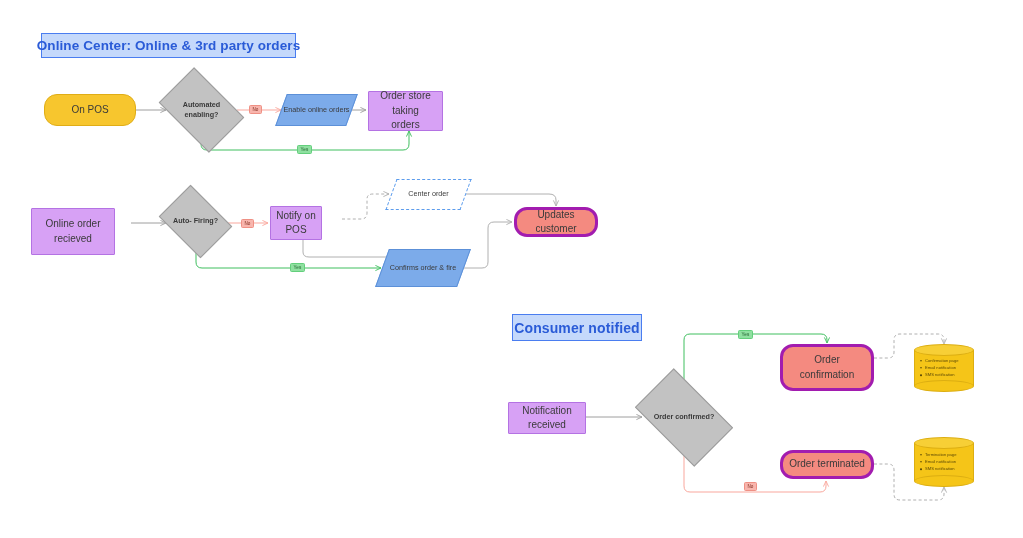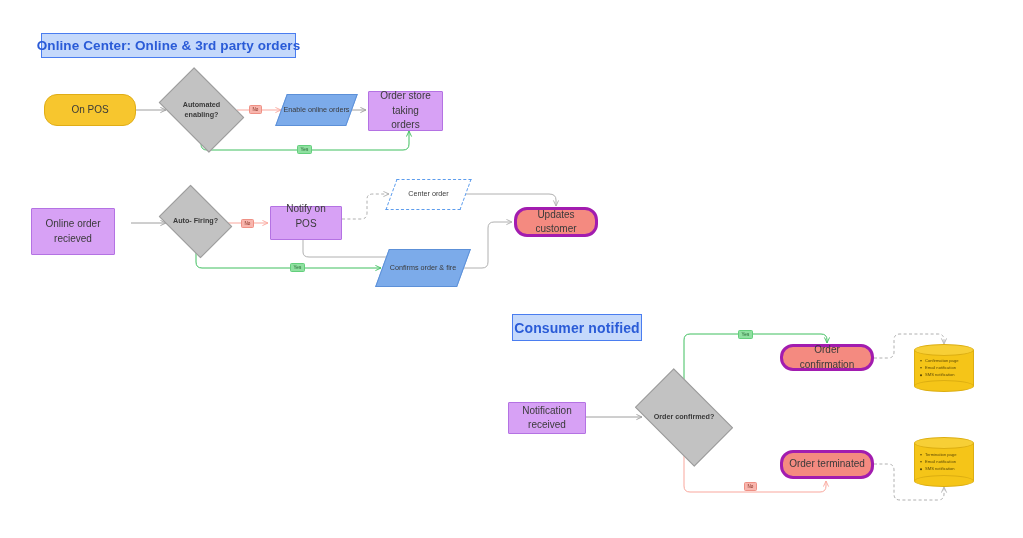--- a/index.html
+++ b/index.html
@@ -250,21 +250,21 @@
 </div>
 
 <div class="diamond" style="left:166px;top:199px;width:59px;height:45px;">
   <div class="dshape"></div>
   <div class="dlabel">
     <span>Auto-</span>
     <span>Firing?</span>
   </div>
 </div>
 
-<div class="node rect-purple" style="left:270px;top:206px;width:72px;height:34px;align-items:flex-end;">
+<div class="node rect-purple" style="left:270px;top:206px;width:52px;height:34px;">
   <span>Notify on POS</span>
 </div>
 
 <div class="para dashed" style="left:391px;top:179px;width:75px;height:31px;">
   <div class="pshape"></div>
   <div class="plabel">
     <span>Center</span>
     <span>order</span>
   </div>
 </div>
@@ -294,21 +294,21 @@
 </div>
 
 <div class="diamond" style="left:642px;top:390px;width:84px;height:55px;">
   <div class="dshape"></div>
   <div class="dlabel">
     <span>Order</span>
     <span>confirmed?</span>
   </div>
 </div>
 
-<div class="node pill-red" style="left:780px;top:344px;width:94px;height:27px;">
+<div class="node pill-red" style="left:780px;top:344px;width:94px;height:47px;">
   <span>Order confirmation</span>
 </div>
 
 <div class="node pill-red" style="left:780px;top:450px;width:94px;height:29px;">
   <span>Order terminated</span>
 </div>
 
 <div class="elabel yes" style="left:738px;top:330px;width:15px;height:9px;">
   <span>Yes</span>
 </div>

